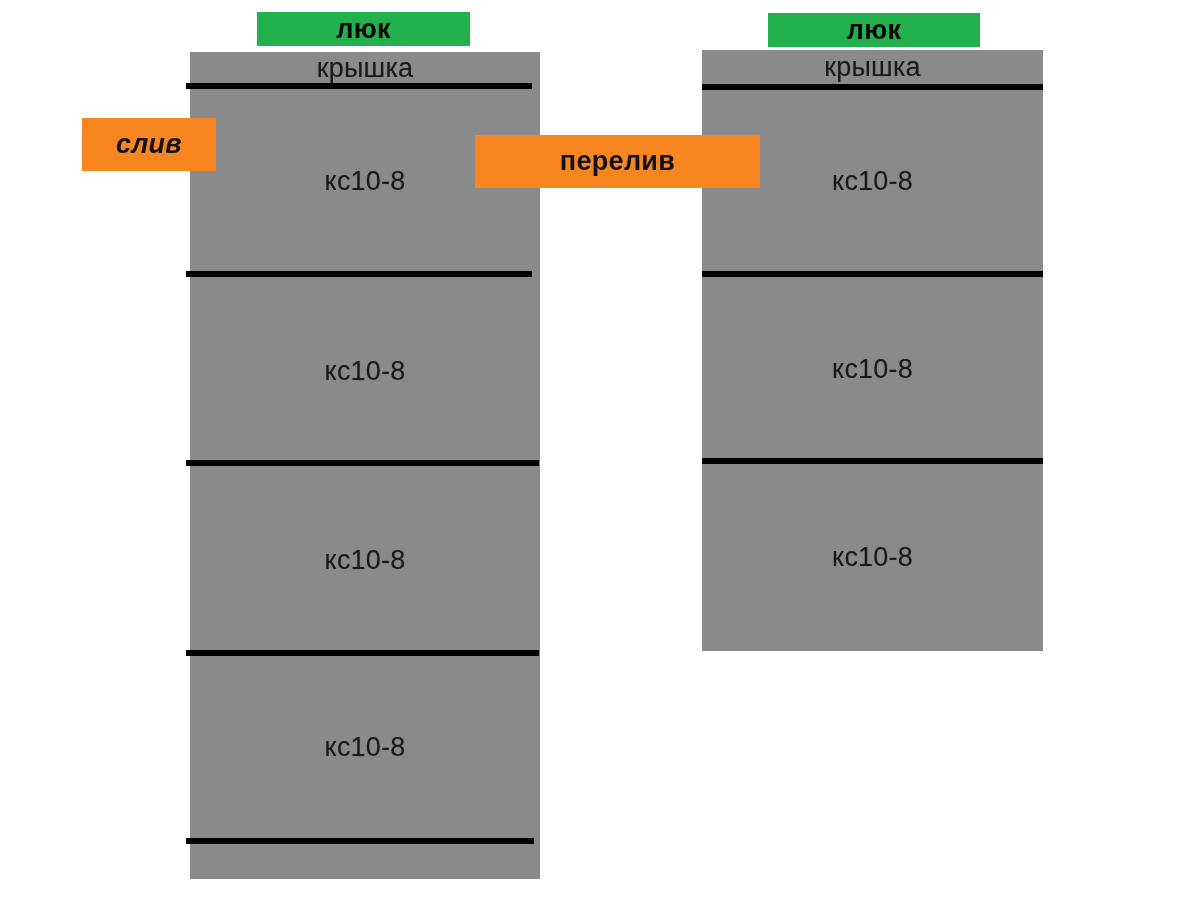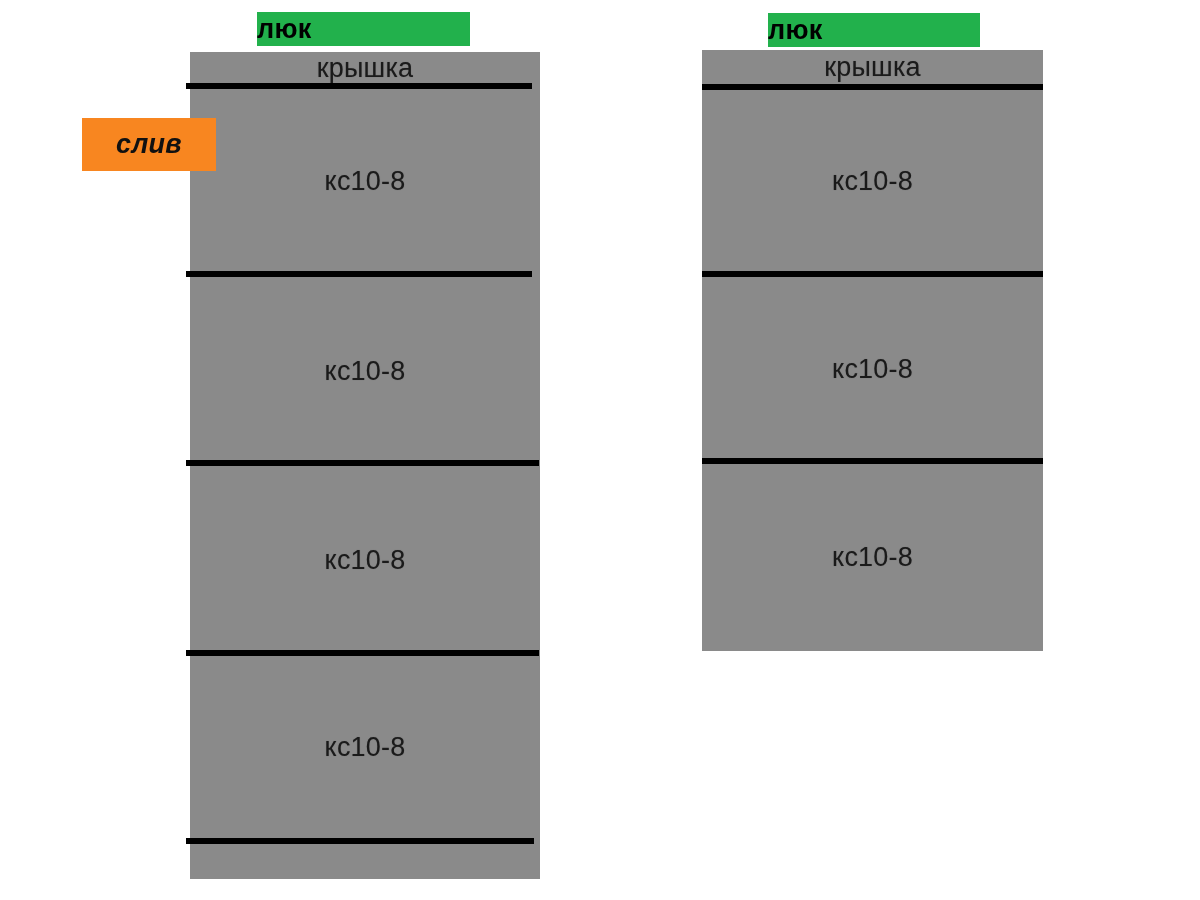--- a/index.html
+++ b/index.html
@@ -45,20 +45,21 @@
   .divider {
     position: absolute;
     background: #000000;
     height: 6px;
   }
   .hatch {
     position: absolute;
     background: #22b14c;
     display: flex;
     align-items: center;
+    justify-content: center;
   }
   .hatch-label {
     font-size: 27px;
     font-weight: 700;
     color: #000000;
     letter-spacing: 0.3px;
     white-space: nowrap;
   }
   .pipe {
     position: absolute;
@@ -138,14 +139,17 @@
   </div>
 
   <div class="hatch" style="left:768px; top:13px; width:212px; height:34px;">
     <span class="hatch-label">люк</span>
   </div>
 
   <div class="pipe" style="left:82px; top:118px; width:134px; height:53px;font-style:italic;">
     <span class="pipe-label">слив</span>
   </div>
 
+  <div class="pipe" style="left:475px; top:135px; width:285px; height:53px;">
+    <span class="pipe-label">перелив</span>
+  </div>
 
 </div>
 
 </body></html>

